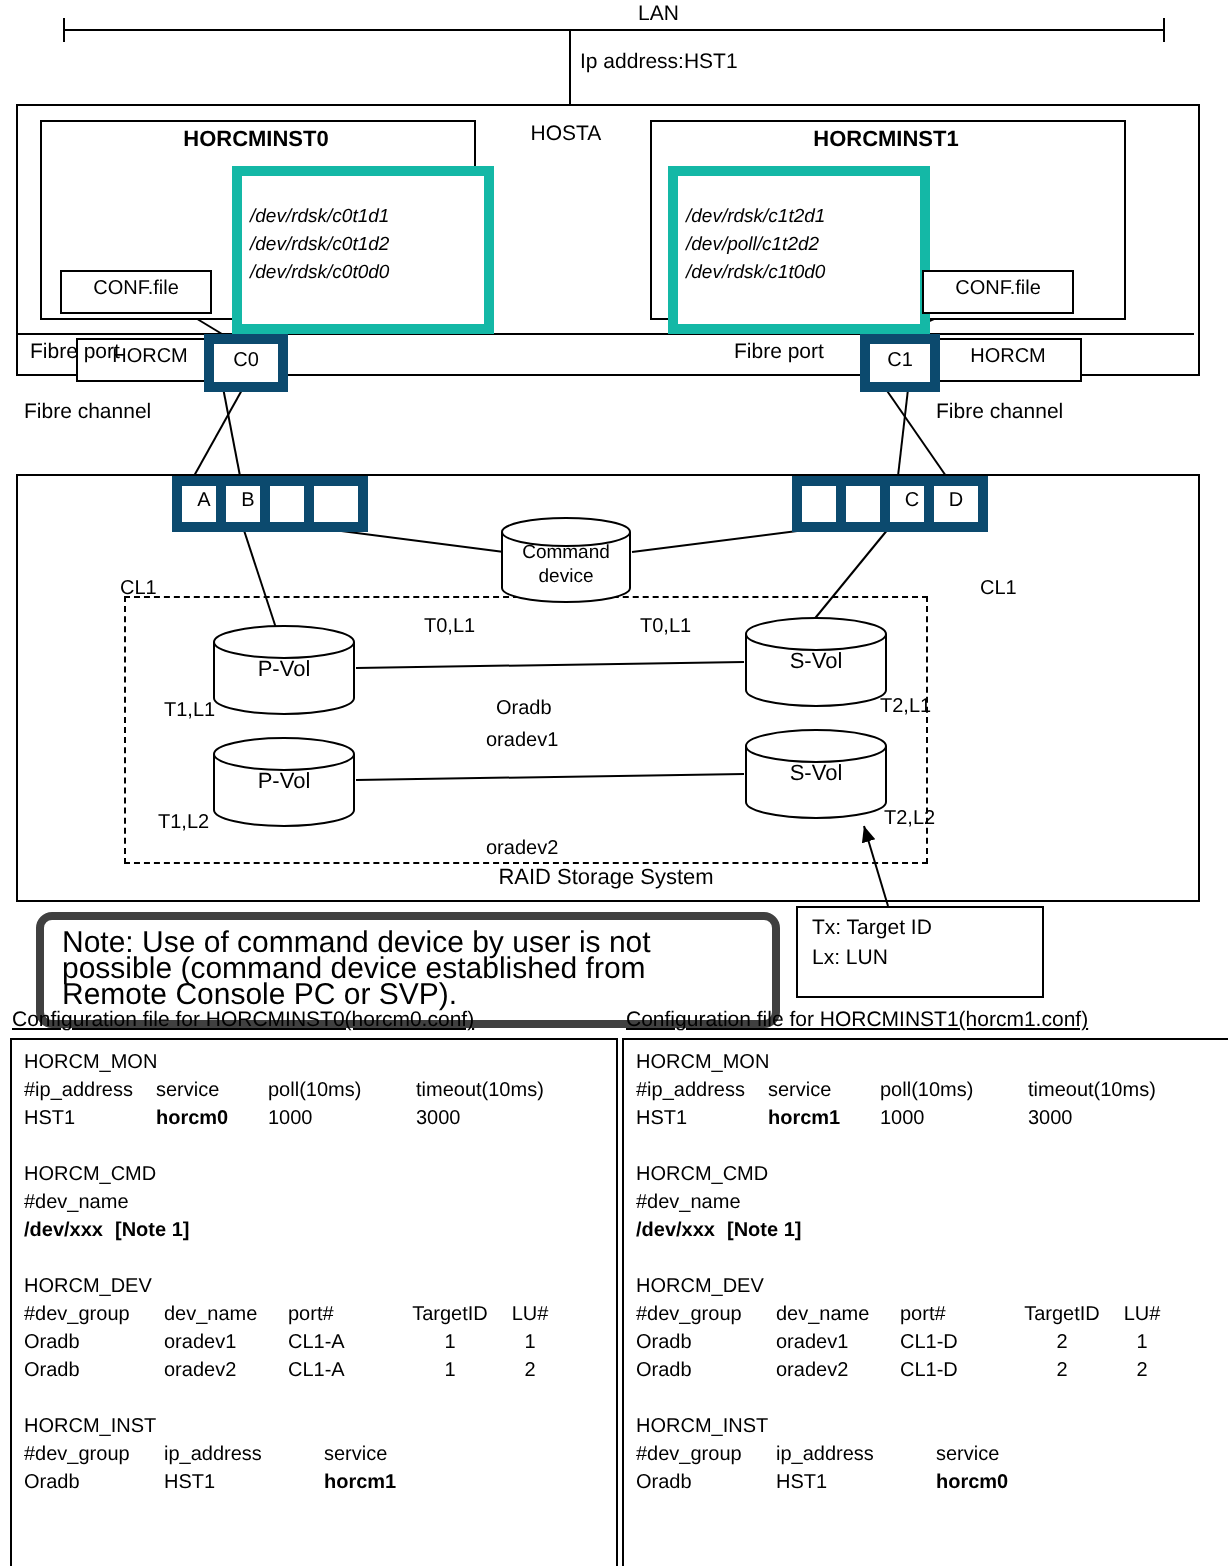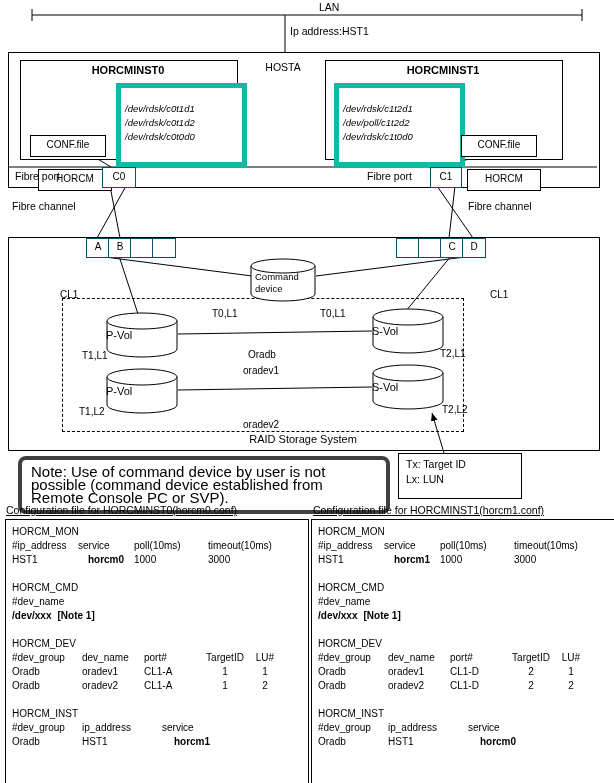--- a/index.html
+++ b/index.html
@@ -7,29 +7,29 @@
         font-family:"Liberation Sans","DejaVu Sans",sans-serif;overflow:hidden;}
   .bigbox{position:absolute;border:1px solid #000;background:#fff;z-index:0;}
   .dashbox{position:absolute;border:1px dashed #000;background:transparent;z-index:1;}
   svg.wires{position:absolute;left:0;top:0;z-index:5;pointer-events:none;}
   .box{position:absolute;border:1px solid #000;background:#fff;z-index:10;}
   .lbl{position:absolute;white-space:nowrap;z-index:10;}
   .f9{font-size:9.5px;line-height:12px;}
   .f10{font-size:10px;line-height:12px;margin-top:48px;}
   .f105{font-size:10.5px;line-height:13px;}
   .f11{font-size:11px;line-height:13px;}
-  .b{font-weight:bold;text-align:center;}
+  .b{font-weight:bold;}
   .ctr{text-align:center;}
   .tt{font-weight:bold;font-size:11px;text-align:center;}
-  .cell{position:absolute;border:1px solid #0c4a6e;background:#fff;z-index:10;
+  .cell{position:absolute;border:5px solid #0c4a6e;background:#fff;z-index:10;
         font-size:10px;text-align:center;}
   .devlist{position:absolute;border:5px solid #14b8a6;background:#fff;z-index:10;
         font-size:9.5px;line-height:14px;padding:14px 4px;font-style:italic;}
   .cyl{position:absolute;z-index:10;}
-  .cyl-lbl{position:absolute;left:0;right:0;z-index:11;}
+  .cyl-lbl{position:absolute;left:0;right:0;text-align:center;z-index:11;}
   .roundnote{position:absolute;border:4px solid #404040;border-radius:8px;background:#fff;
         z-index:10;font-size:15px;line-height:13px;padding:5px 9px;}
   .legendbox{position:absolute;border:1px solid #000;background:#fff;z-index:10;
         font-size:10.5px;line-height:15px;padding:3px 7px;}
   .cfg-title{position:absolute;font-size:10.5px;text-decoration:underline;z-index:10;white-space:nowrap;}
   .cfg{position:absolute;border:1px solid #000;background:#fff;z-index:10;
         font-size:10px;line-height:14px;padding:5px 6px;}
   .cfg .gap{height:14px;}
   .cfg span{display:inline-block;vertical-align:top;}
   .cm1{width:66px}.cm2{width:56px}.cm3{width:74px}.cm4{width:64px}

